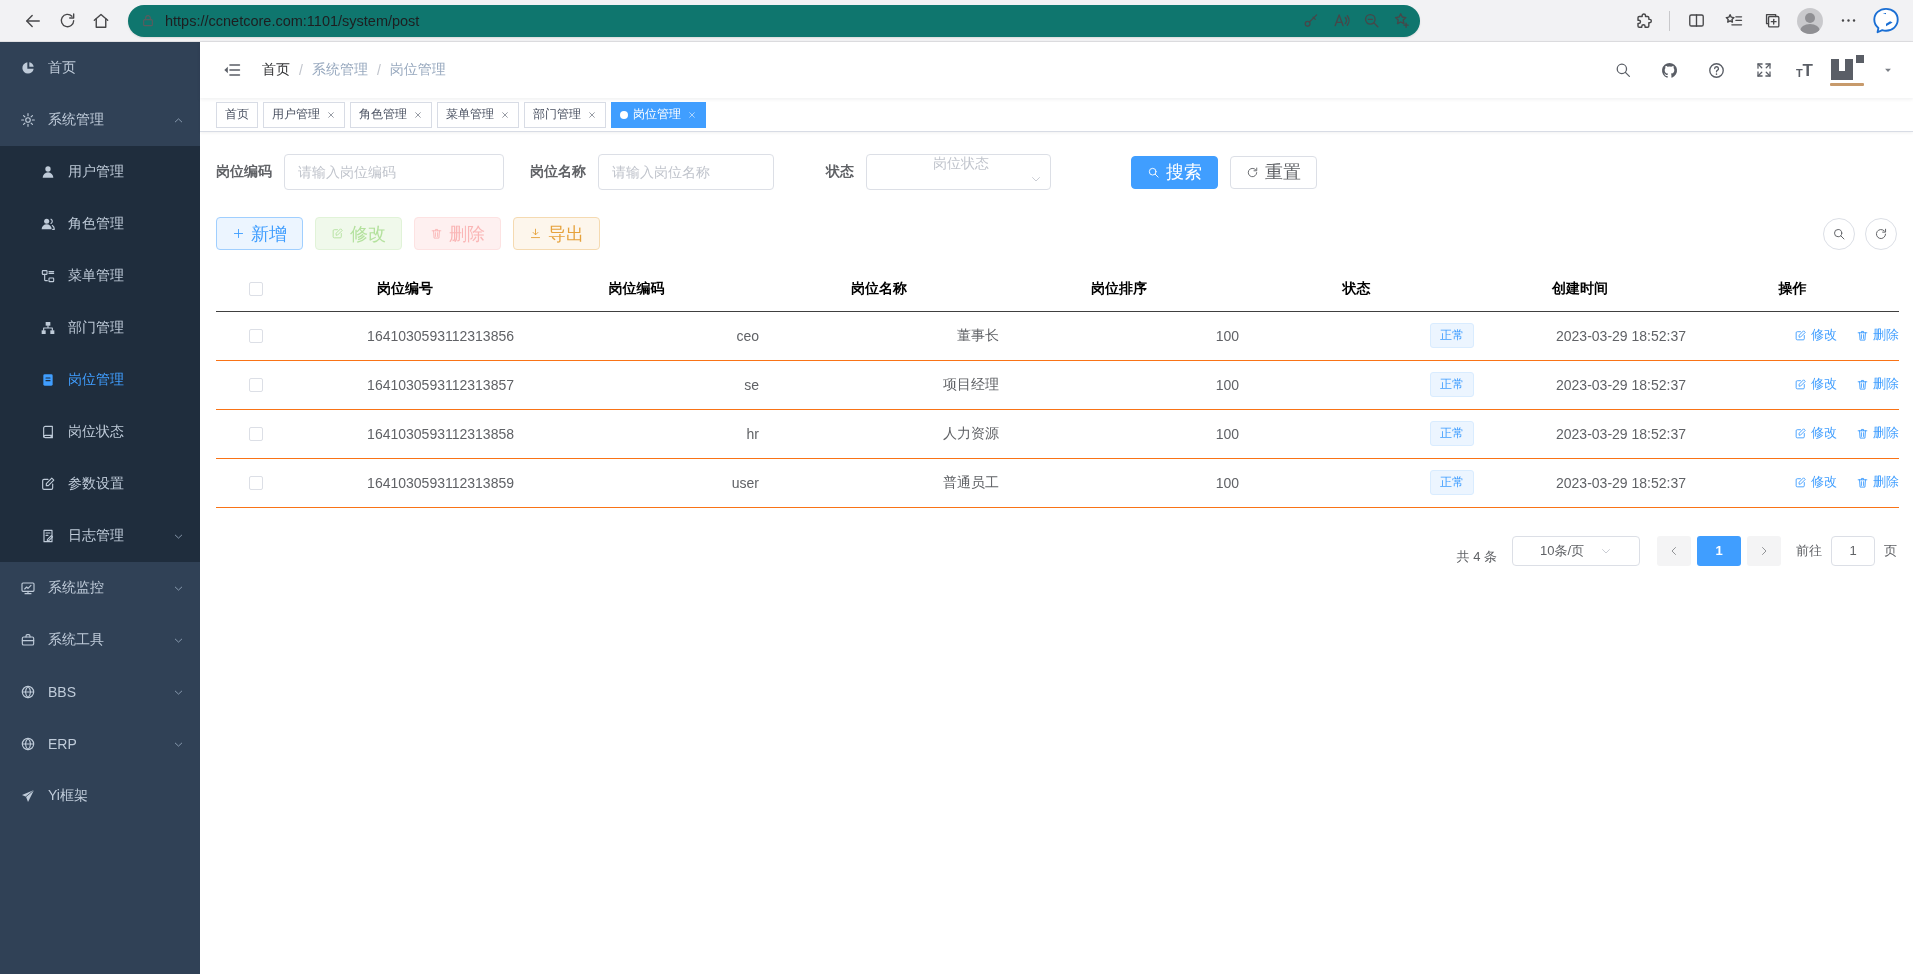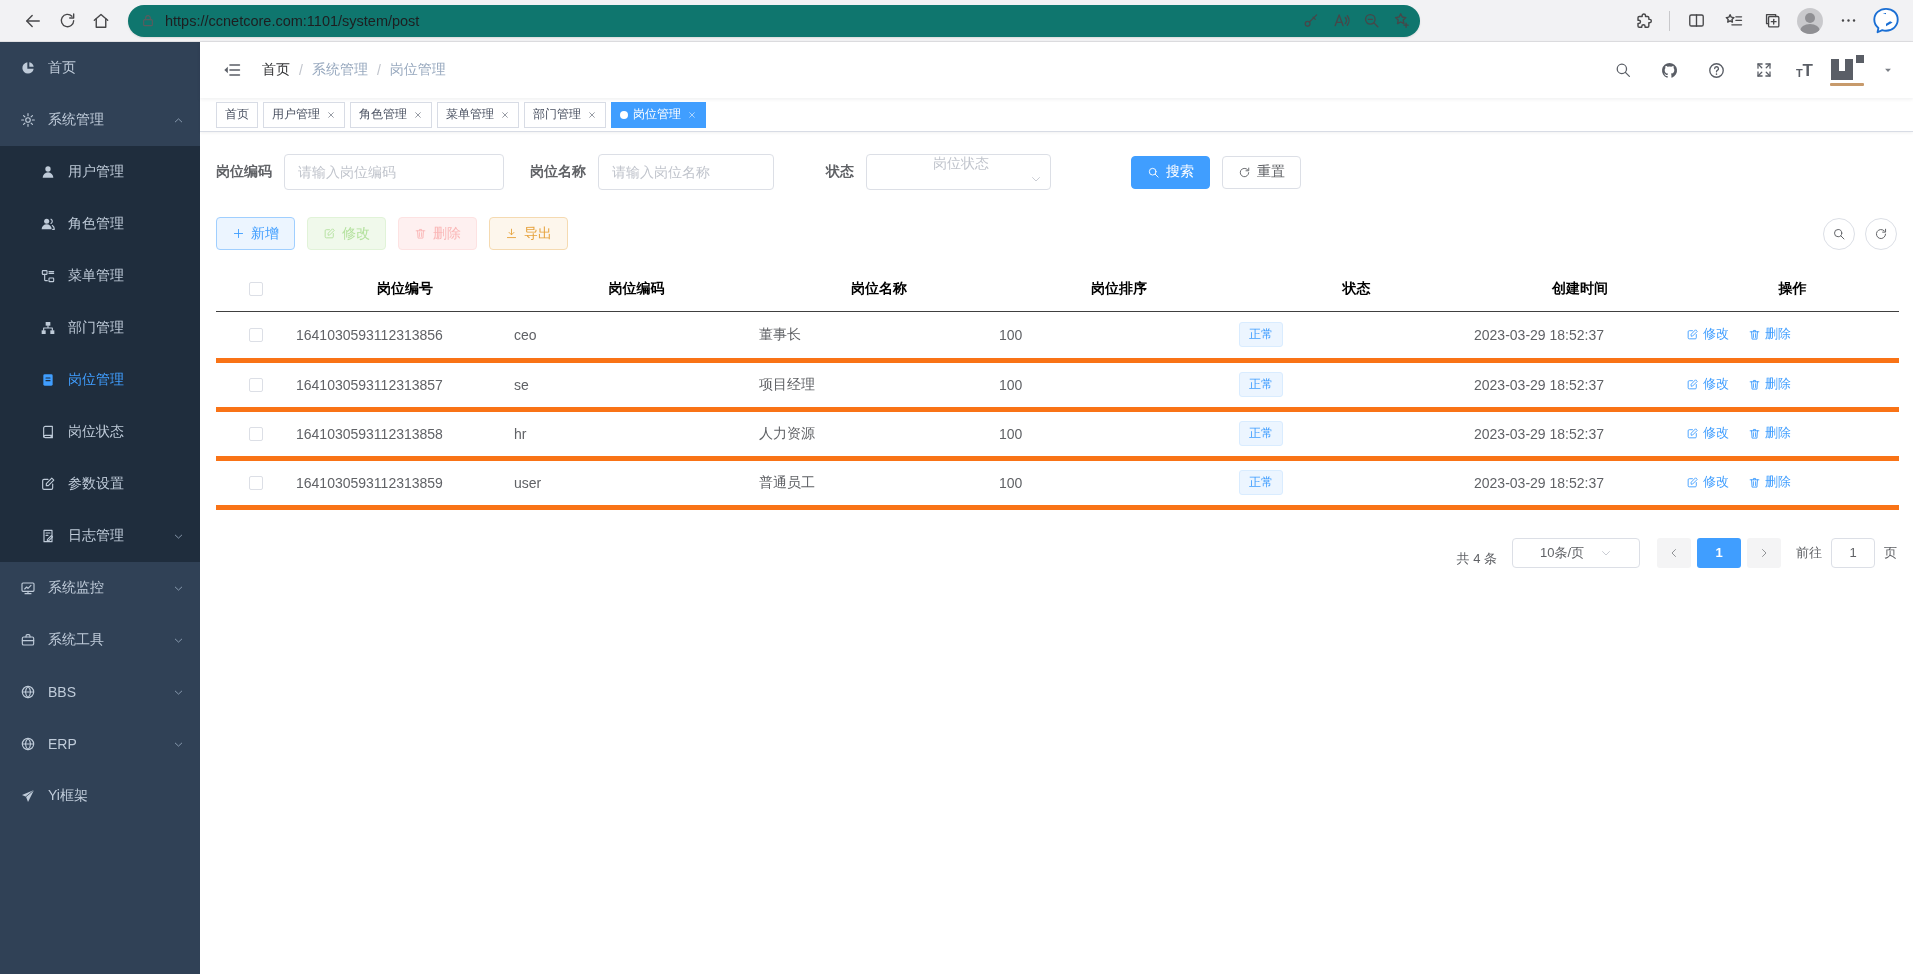--- a/index.html
+++ b/index.html
@@ -68,36 +68,36 @@
   .content { flex:1; padding:20px 14px 15px 16px; overflow:hidden; }
   .filter { display:flex; align-items:center; font-size:14px; color:#606266; margin-top:2px; }
   .f-label { font-weight:bold; margin-right:12px; white-space:nowrap; }
   .inp { height:36px; border:1px solid #dcdfe6; border-radius:4px; padding:0 13px; font-size:14px;
     color:#606266; outline:none; font-family:inherit; }
   .inp::placeholder { color:#c0c4cc; }
   .sel { width:185px; height:36px; border:1px solid #dcdfe6; border-radius:4px; display:flex;
     align-items:center; padding:0 8px 0 13px; color:#c0c4cc; cursor:pointer;flex-direction:column; }
   .sel .sel-caret { margin-left:auto; color:#c0c4cc; }
   .btn { height:33px; border-radius:4px; border:1px solid #dcdfe6; background:#fff; color:#606266;
-    display:inline-flex; align-items:center; gap:6px; padding:0 15px; font-size:14px; cursor:pointer;
+    display:inline-flex; align-items:center; gap:6px; padding:0 15px; font-size:18px; cursor:pointer;
     font-family:inherit; white-space:nowrap; }
   .btn-primary { background:#409eff; border-color:#409eff; color:#fff; }
   .toolbar { display:flex; align-items:center; margin-top:27px; }
   .btn-add    { background:#ecf5ff; border-color:#a0cfff; color:#409eff; margin-right:12px; }
   .btn-edit   { background:#f0f9eb; border-color:#e1f3d8; color:#b3e19d; margin-right:12px; }
   .btn-del    { background:#fef0f0; border-color:#fde2e2; color:#fab6b6; margin-right:12px; }
   .btn-export { background:#fdf6ec; border-color:#f5dab1; color:#e6a23c; }
   .tool-right { margin-left:auto; display:flex; gap:10px; margin-right:2px; }
   .circle-btn { width:32px; height:32px; border:1px solid #dcdfe6; border-radius:50%; background:#fff;
     color:#606266; display:flex; align-items:center; justify-content:center; cursor:pointer; }
 
   table { width:100%; border-collapse:collapse; table-layout:fixed; margin-top:17px; }
   thead th { height:44px; font-size:14px; font-weight:bold; color:#000000; text-align:center;
     border-bottom:1px solid #404040; }
-  tbody td { height:49px; font-size:14px; color:#606266; text-align:left; border-bottom:5px solid #f97316; }
+  tbody td { height:49px; font-size:14px; color:#606266; text-align:right; border-bottom:1px solid #f97316; }
   .chk { width:14px; height:14px; border:1px solid #dcdfe6; border-radius:2px; background:#fff; margin:0 auto; cursor:pointer; }
   .status-tag { display:inline-block; padding:3px 9px; font-size:12px; color:#409eff;
     background:#ecf5ff; border:1px solid #d9ecff; border-radius:3px; }
   .act { color:#409eff; font-size:13px; display:inline-flex; align-items:center; gap:4px; cursor:pointer; }
   .act + .act { margin-left:15px; }
 
   .pager { display:flex; align-items:flex-end; justify-content:flex-end; margin-top:28px;
     font-size:13px; color:#606266; padding-right:2px; }
   .pg-total { margin-right:15px; }
   .pg-select { width:128px; height:30px; border:1px solid #dcdfe6; border-radius:4px; display:flex;

